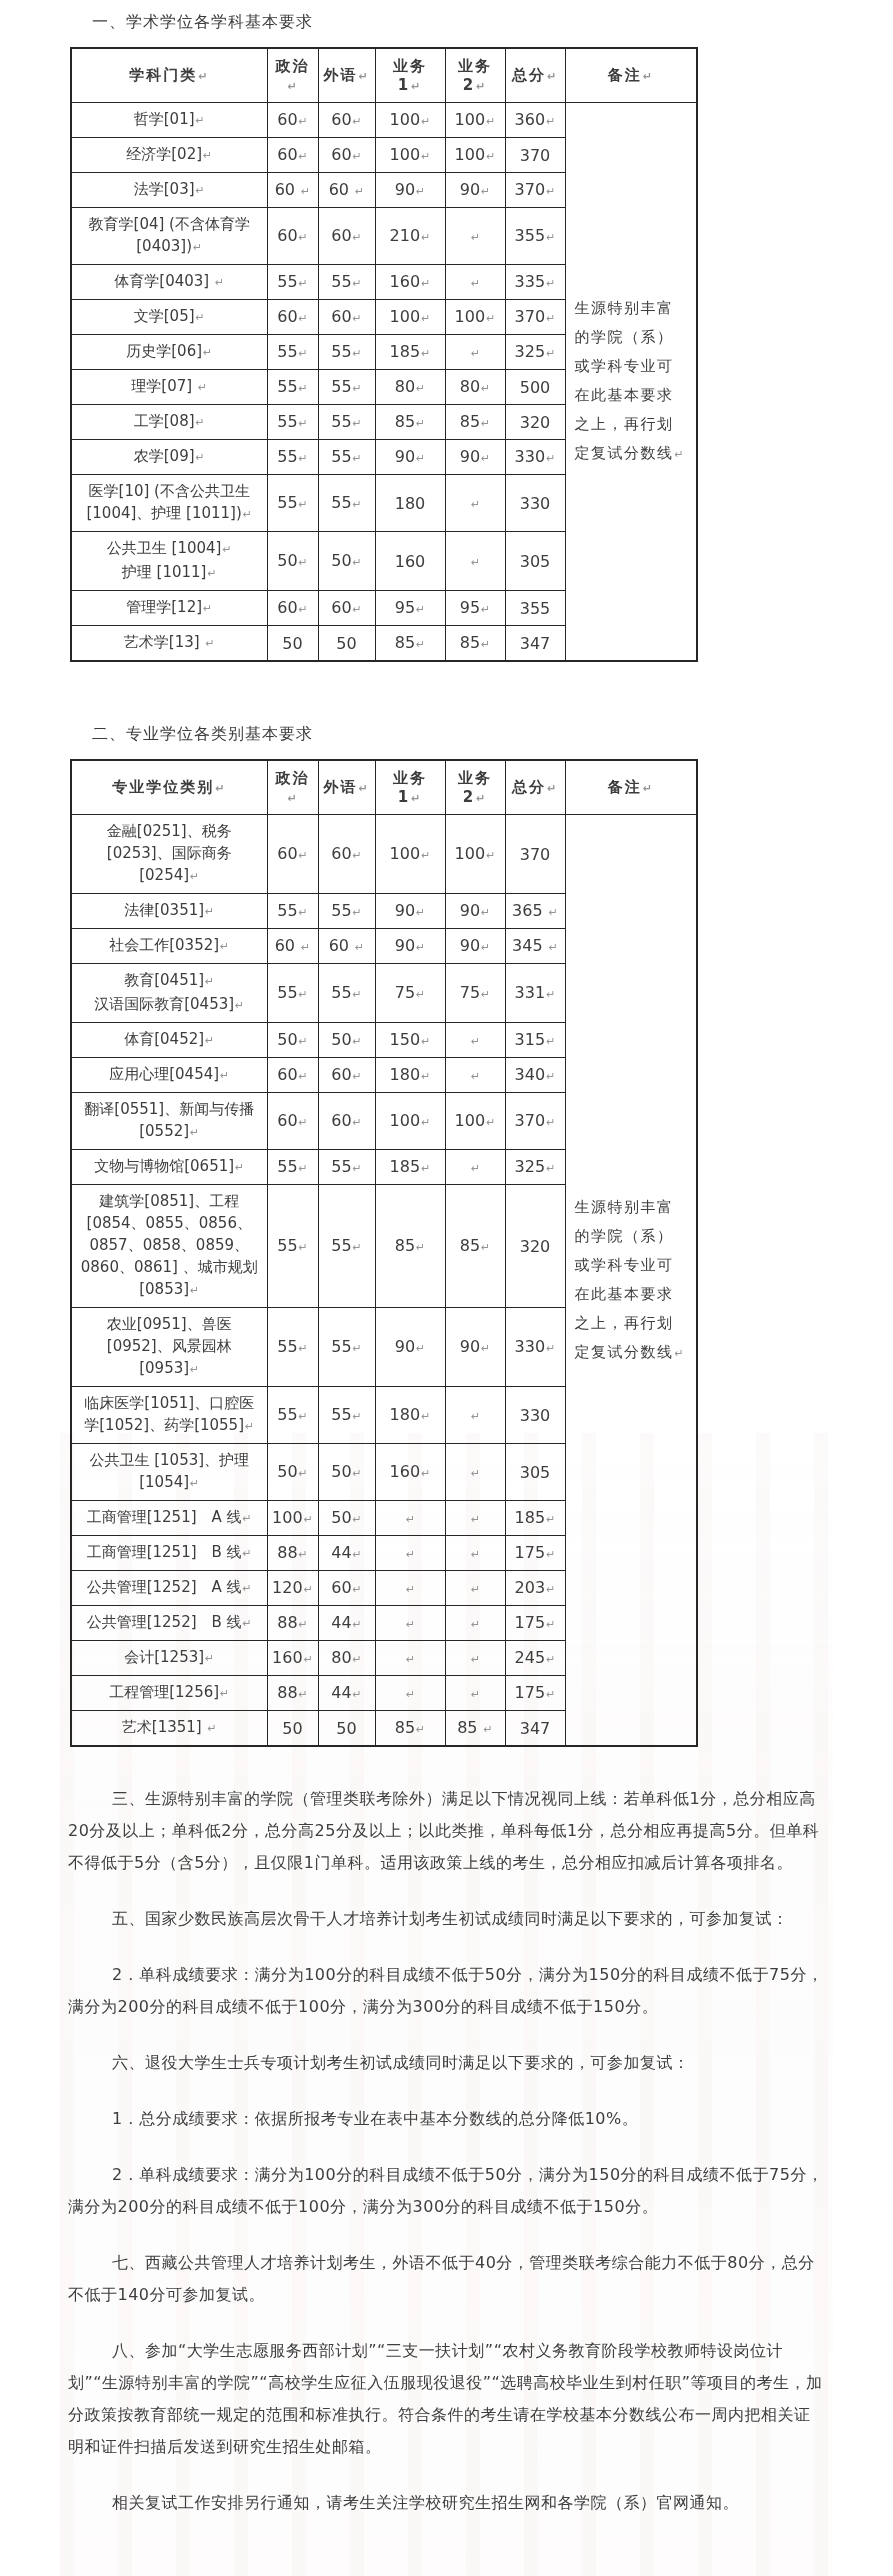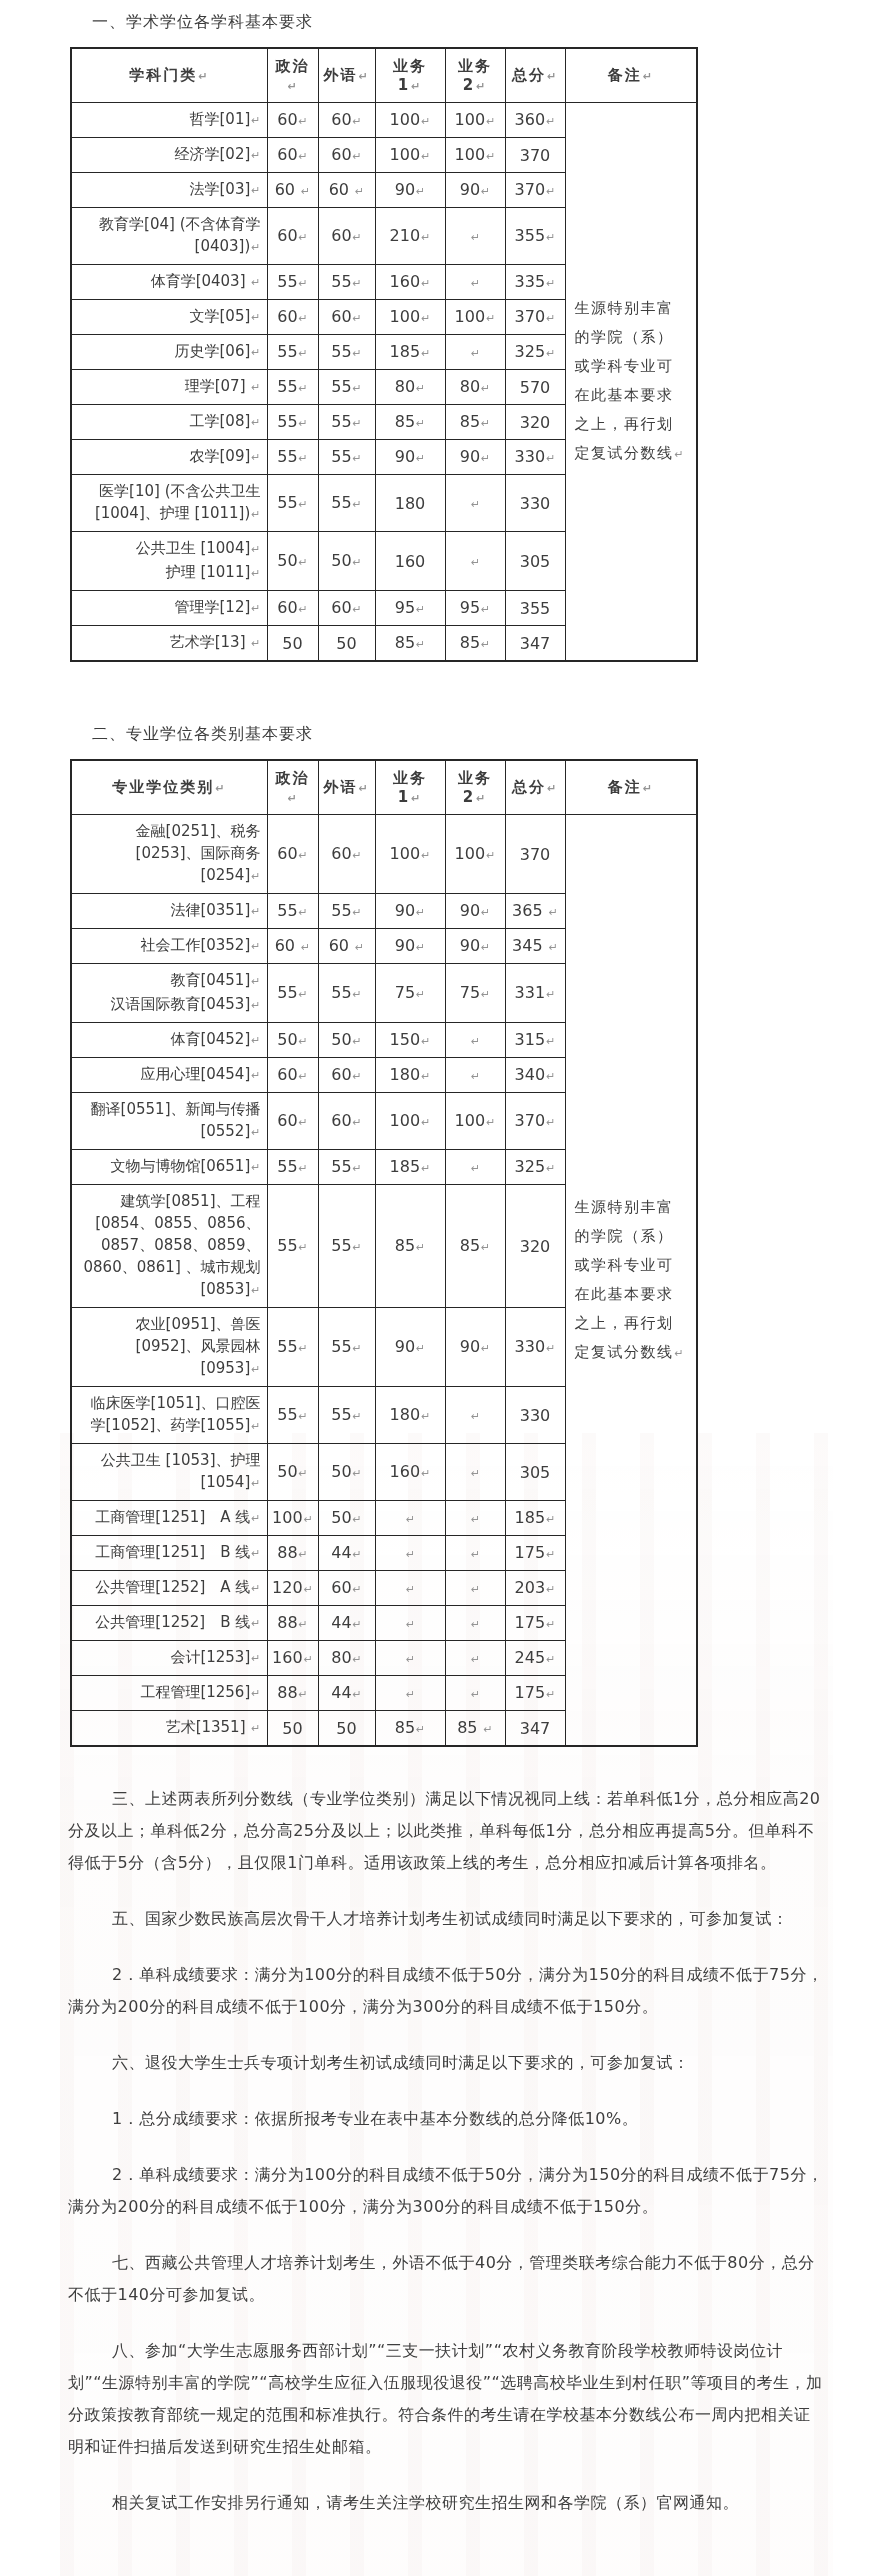--- a/index.html
+++ b/index.html
@@ -14,21 +14,21 @@
     background:
       repeating-linear-gradient(90deg, rgba(205,170,162,0.10) 0 14px, rgba(205,170,162,0) 14px 58px),
       linear-gradient(180deg, rgba(214,186,180,0) 0, rgba(214,186,180,0.07) 35%, rgba(214,186,180,0.05) 100%);
     opacity:.55;
   }
   .sec-title{margin:0;padding:12px 0 0 32px;font-size:16px;font-weight:500;letter-spacing:1px;}
   .sec-title.second{padding-top:62px;}
   table.req{border-collapse:collapse;table-layout:fixed;margin:14px 0 0 10px;border:2px solid #262626;}
   table.req th,table.req td{border:1px solid #262626;vertical-align:middle;overflow:hidden;}
   table.req th{font-size:15px;font-weight:700;padding:8px 2px;text-align:center;letter-spacing:2px;}
-  table.req td.label{font-size:15px;padding:5px 6px;line-height:22px;text-align:right;}
+  table.req td.label{font-size:15px;padding:5px 6px;line-height:22px;text-align:center;}
   table.req td.num{font-size:16px;padding:5px 2px;line-height:21px;text-align:center;}
   table.req td.remark{font-size:15px;padding:14px 9px;line-height:29px;letter-spacing:1.5px;text-align:left;}
   .pm{color:#949494;font-size:11px;padding-left:1px;}
   .paras{padding:36px 8px 0 8px;}
   .para{margin:0 0 24px 0;font-size:16px;line-height:32px;text-indent:44px;letter-spacing:0.5px;}
 </style>
 </head>
 <body>
 
 <div class="page">
@@ -115,21 +115,21 @@
             <td class="num">185<span class="pm">↵</span></td>
             <td class="num"><span class="pm">↵</span></td>
             <td class="num">325<span class="pm">↵</span></td>
           </tr>
           <tr>
             <td class="label">理学[07] <span class="pm">↵</span></td>
             <td class="num">55<span class="pm">↵</span></td>
             <td class="num">55<span class="pm">↵</span></td>
             <td class="num">80<span class="pm">↵</span></td>
             <td class="num">80<span class="pm">↵</span></td>
-            <td class="num">570</td>
+            <td class="num">500</td>
           </tr>
           <tr>
             <td class="label">工学[08]<span class="pm">↵</span></td>
             <td class="num">55<span class="pm">↵</span></td>
             <td class="num">55<span class="pm">↵</span></td>
             <td class="num">85<span class="pm">↵</span></td>
             <td class="num">85<span class="pm">↵</span></td>
             <td class="num">320</td>
           </tr>
           <tr>
@@ -349,21 +349,21 @@
             <td class="num">50</td>
             <td class="num">50</td>
             <td class="num">85<span class="pm">↵</span></td>
             <td class="num">85 <span class="pm">↵</span></td>
             <td class="num">347</td>
           </tr>
         </tbody>
       </table>
 
     <div class="paras">
-      <p class="para">三、上述两表所列分数线（专业学位类别）满足以下情况视同上线：若单科低1分，总分相应高20分及以上；单科低2分，总分高25分及以上；以此类推，单科每低1分，总分相应再提高5分。但单科不得低于5分（含5分），且仅限1门单科。适用该政策上线的考生，总分相应扣减后计算各项排名。</p>
+      <p class="para">三、生源特别丰富的学院（管理类联考除外）满足以下情况视同上线：若单科低1分，总分相应高20分及以上；单科低2分，总分高25分及以上；以此类推，单科每低1分，总分相应再提高5分。但单科不得低于5分（含5分），且仅限1门单科。适用该政策上线的考生，总分相应扣减后计算各项排名。</p>
       <p class="para">五、国家少数民族高层次骨干人才培养计划考生初试成绩同时满足以下要求的，可参加复试：</p>
       <p class="para">2．单科成绩要求：满分为100分的科目成绩不低于50分，满分为150分的科目成绩不低于75分，满分为200分的科目成绩不低于100分，满分为300分的科目成绩不低于150分。</p>
       <p class="para">六、退役大学生士兵专项计划考生初试成绩同时满足以下要求的，可参加复试：</p>
       <p class="para">1．总分成绩要求：依据所报考专业在表中基本分数线的总分降低10%。</p>
       <p class="para">2．单科成绩要求：满分为100分的科目成绩不低于50分，满分为150分的科目成绩不低于75分，满分为200分的科目成绩不低于100分，满分为300分的科目成绩不低于150分。</p>
       <p class="para">七、西藏公共管理人才培养计划考生，外语不低于40分，管理类联考综合能力不低于80分，总分不低于140分可参加复试。</p>
       <p class="para">八、参加“大学生志愿服务西部计划”“三支一扶计划”“农村义务教育阶段学校教师特设岗位计划”“生源特别丰富的学院”“高校学生应征入伍服现役退役”“选聘高校毕业生到村任职”等项目的考生，加分政策按教育部统一规定的范围和标准执行。符合条件的考生请在学校基本分数线公布一周内把相关证明和证件扫描后发送到研究生招生处邮箱。</p>
       <p class="para">相关复试工作安排另行通知，请考生关注学校研究生招生网和各学院（系）官网通知。</p>
     </div>
 

